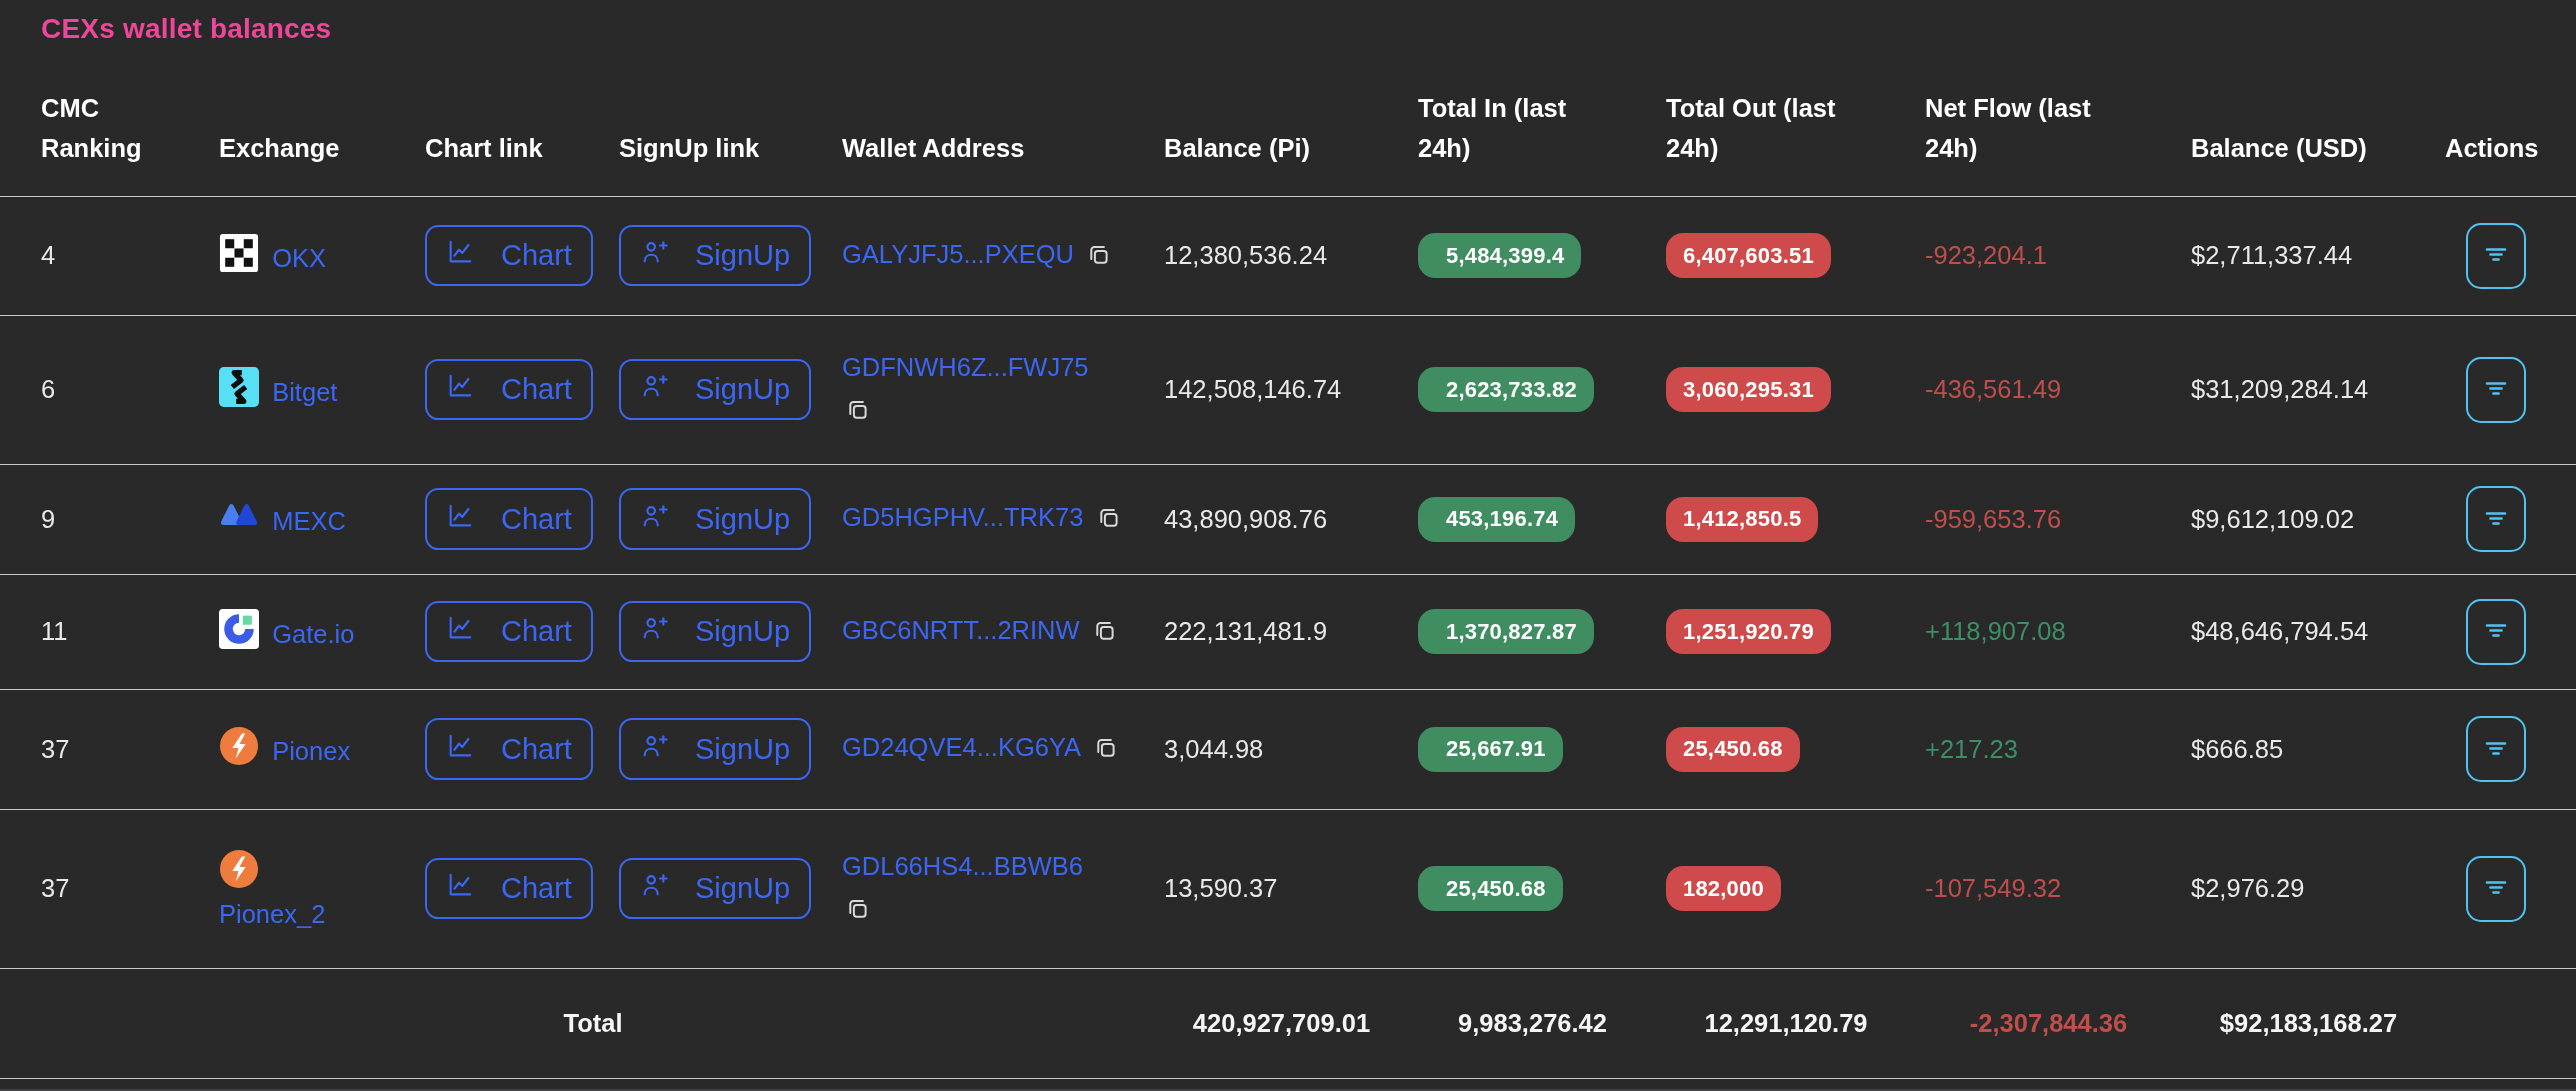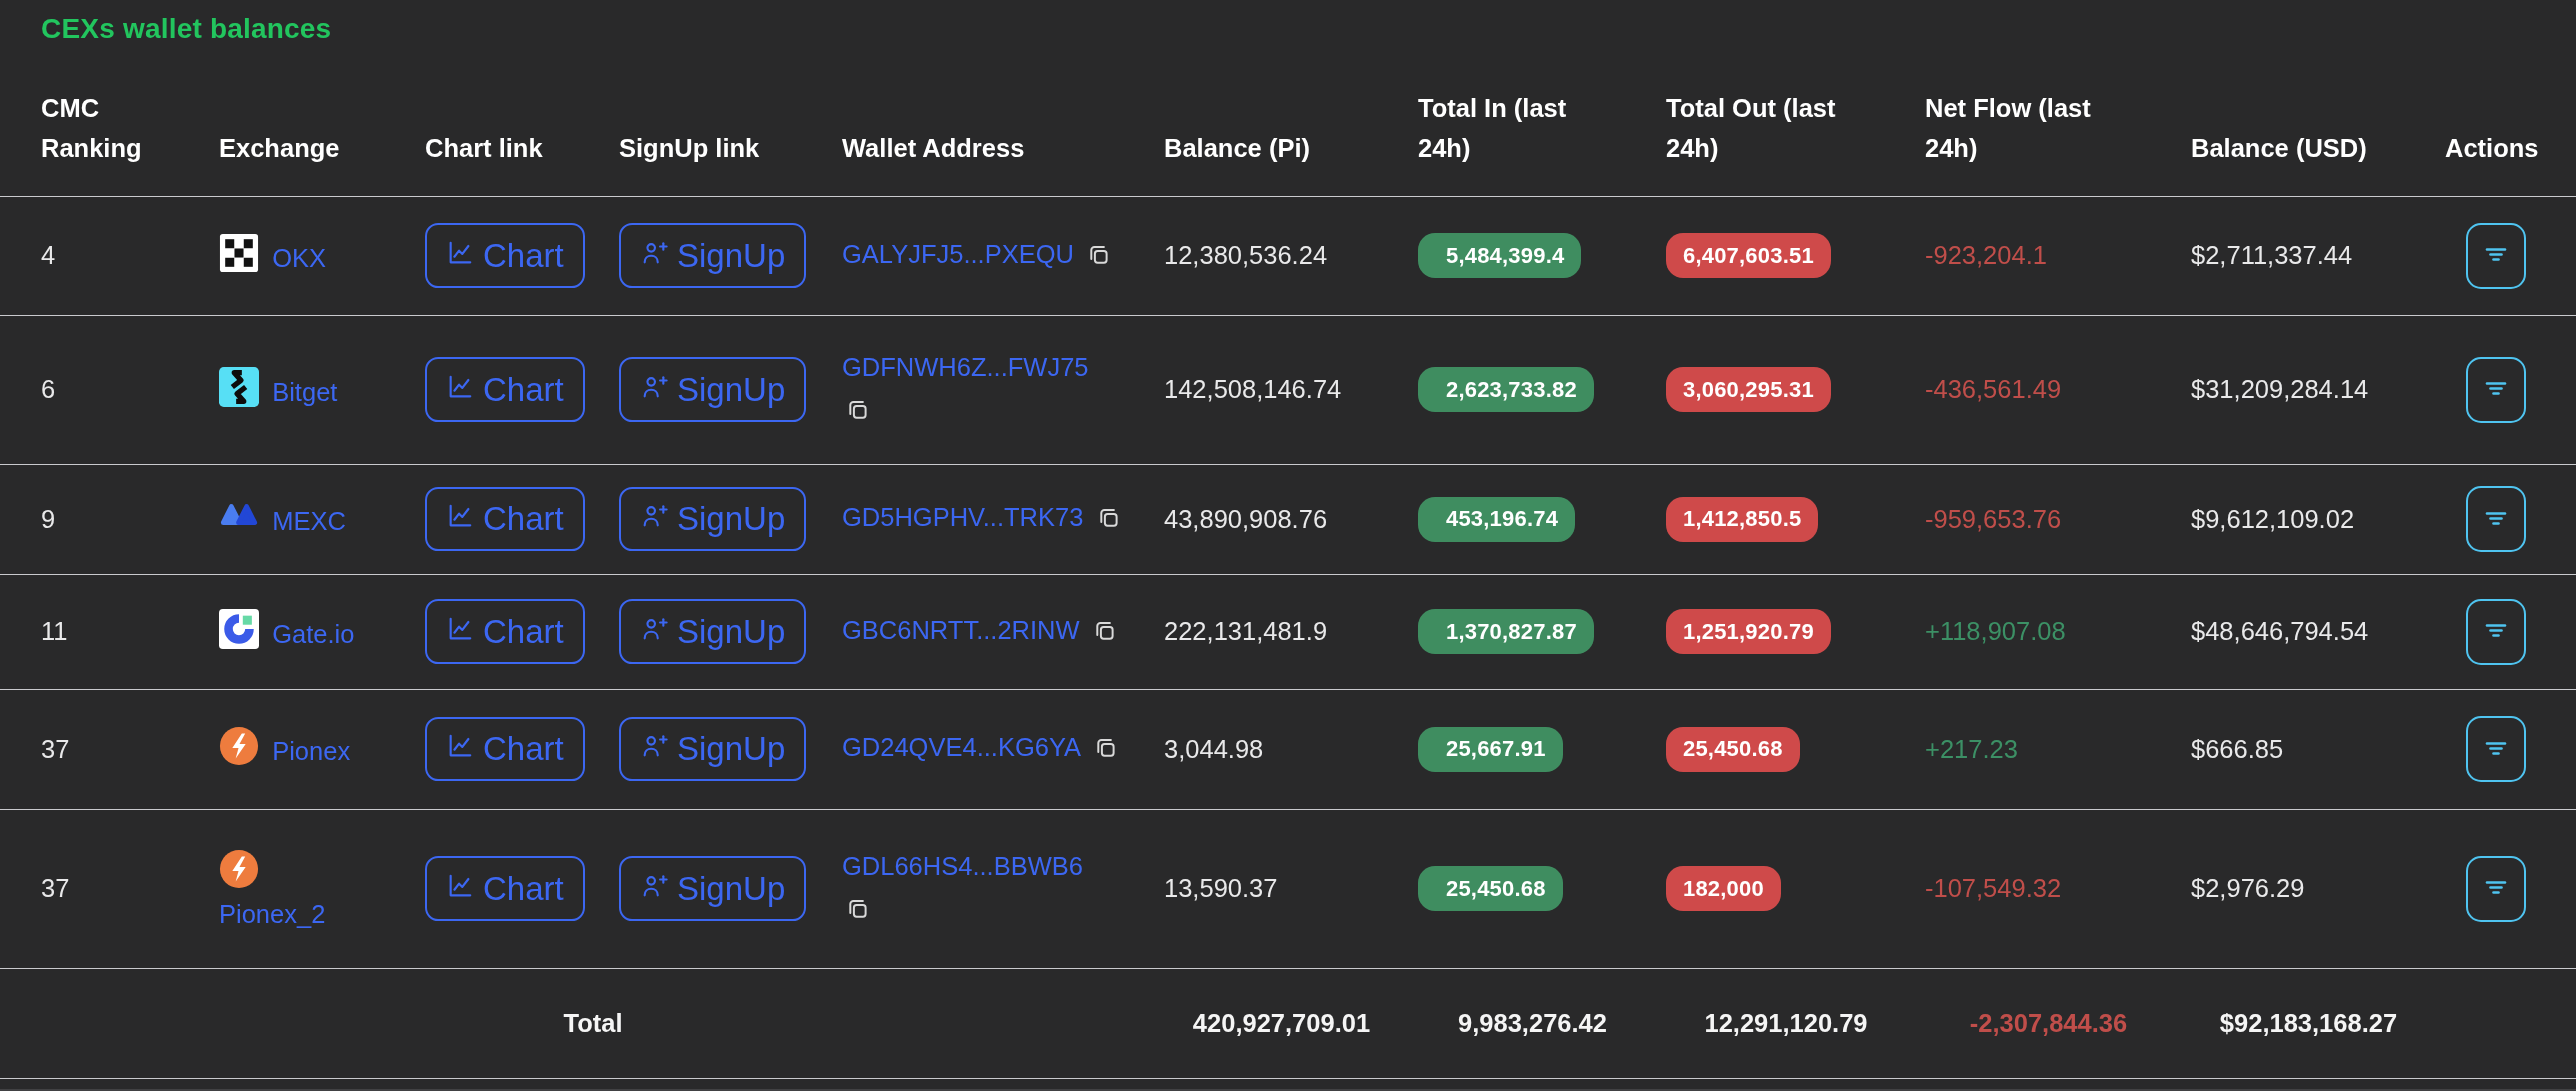--- a/index.html
+++ b/index.html
@@ -18,21 +18,21 @@
   html,body{margin:0;padding:0;}
   body{
     width:2576px;height:1092px;overflow:hidden;position:relative;
     background:var(--bg);
     color:var(--text-primary);
     font-family:"Liberation Sans", sans-serif;
   }
   .page{padding-top:13.2px;}
   h1{
     margin:0 0 0 41px;
-    font-size:28px;line-height:32px;font-weight:700;color:#22c55e;
+    font-size:28px;line-height:32px;font-weight:700;color:#ec4899;
     letter-spacing:0.2px;
   }
   table{
     width:2576px;border-collapse:collapse;table-layout:fixed;
   }
   thead tr{height:151px;}
   th{
     text-align:left;vertical-align:bottom;
     font-size:25.5px;font-weight:700;color:#ffffff;line-height:40px;
     padding:0 19px 28px 0;
@@ -52,24 +52,24 @@
   }
   .c-rank{padding-left:41px;}
   .exchange-link{
     display:inline-flex;align-items:flex-end;gap:13.2px;
     color:var(--accent-blue);text-decoration:none;cursor:pointer;
   }
   .exchange-link.stacked{flex-direction:column;align-items:flex-start;gap:11.3px;}
   .logo{width:40px;height:40px;display:inline-flex;flex:none;}
   .logo svg{width:40px;height:40px;}
   .btn{
-    display:inline-flex;align-items:center;gap:9px;
+    display:inline-flex;align-items:center;gap:27px;
     padding:11.3px 19px;background:transparent;
     border:2.4px solid var(--accent-blue);border-radius:13.2px;
-    color:var(--accent-blue);font-size:33px;font-family:inherit;cursor:pointer;
+    color:var(--accent-blue);font-size:29px;font-family:inherit;cursor:pointer;
     white-space:nowrap;
   }
   .btn svg{width:28px;height:28px;flex:none;}
   .wallet-link{color:var(--accent-blue);text-decoration:none;cursor:pointer;}
   .copy-btn{
     background:none;border:none;padding:0;margin:0 0 0 11.3px;
     color:var(--copy-gray);cursor:pointer;vertical-align:-5.7px;display:inline-block;
   }
   .copy-btn svg{width:27px;height:27px;}
   .c-wallet.wrapped .copy-btn{display:block;margin:15px 0 0 1.9px;}

